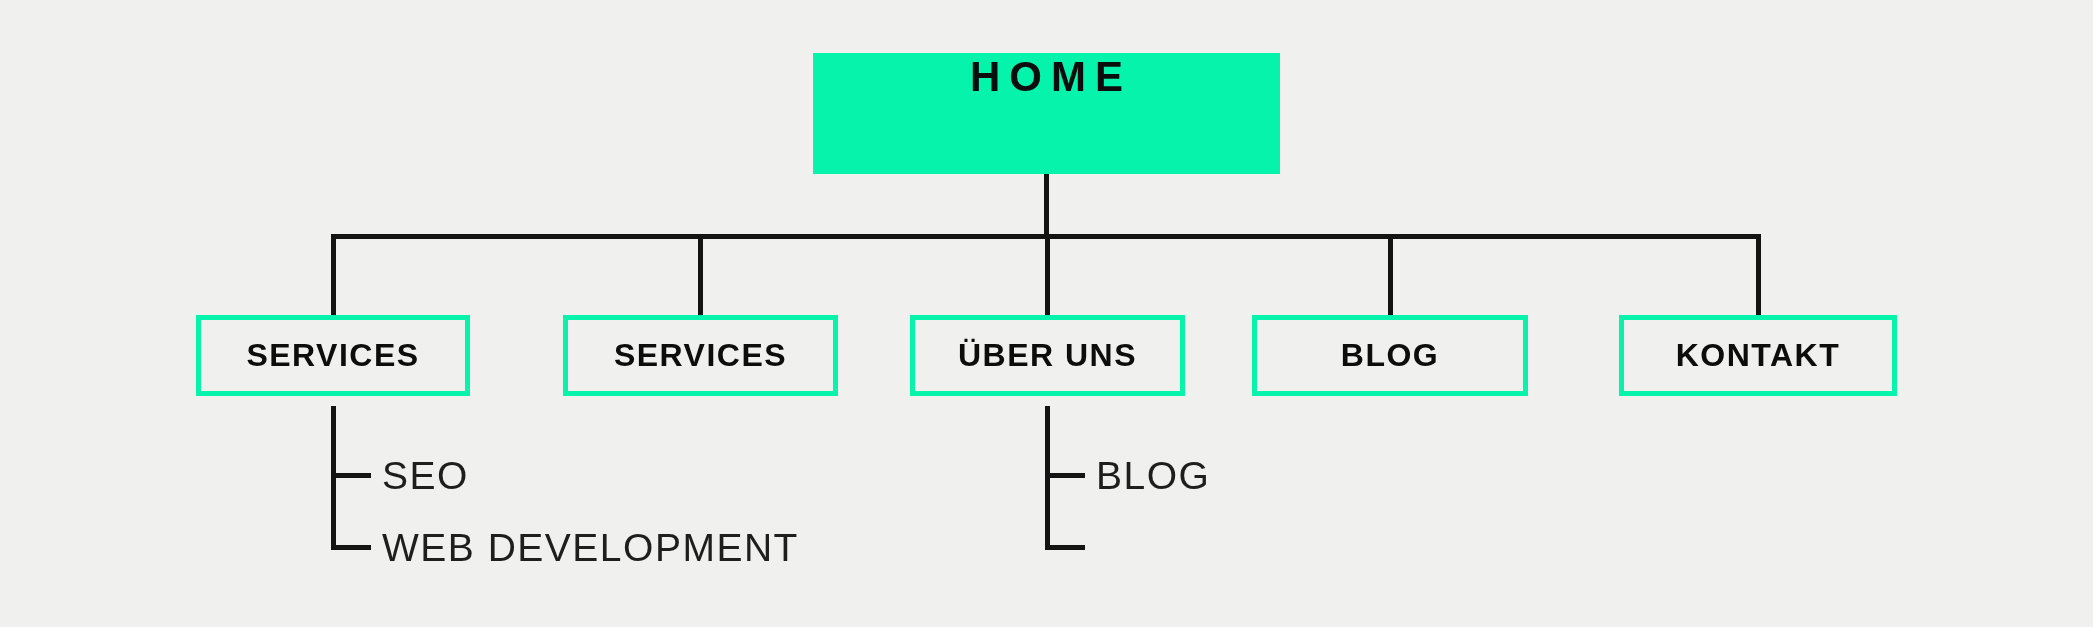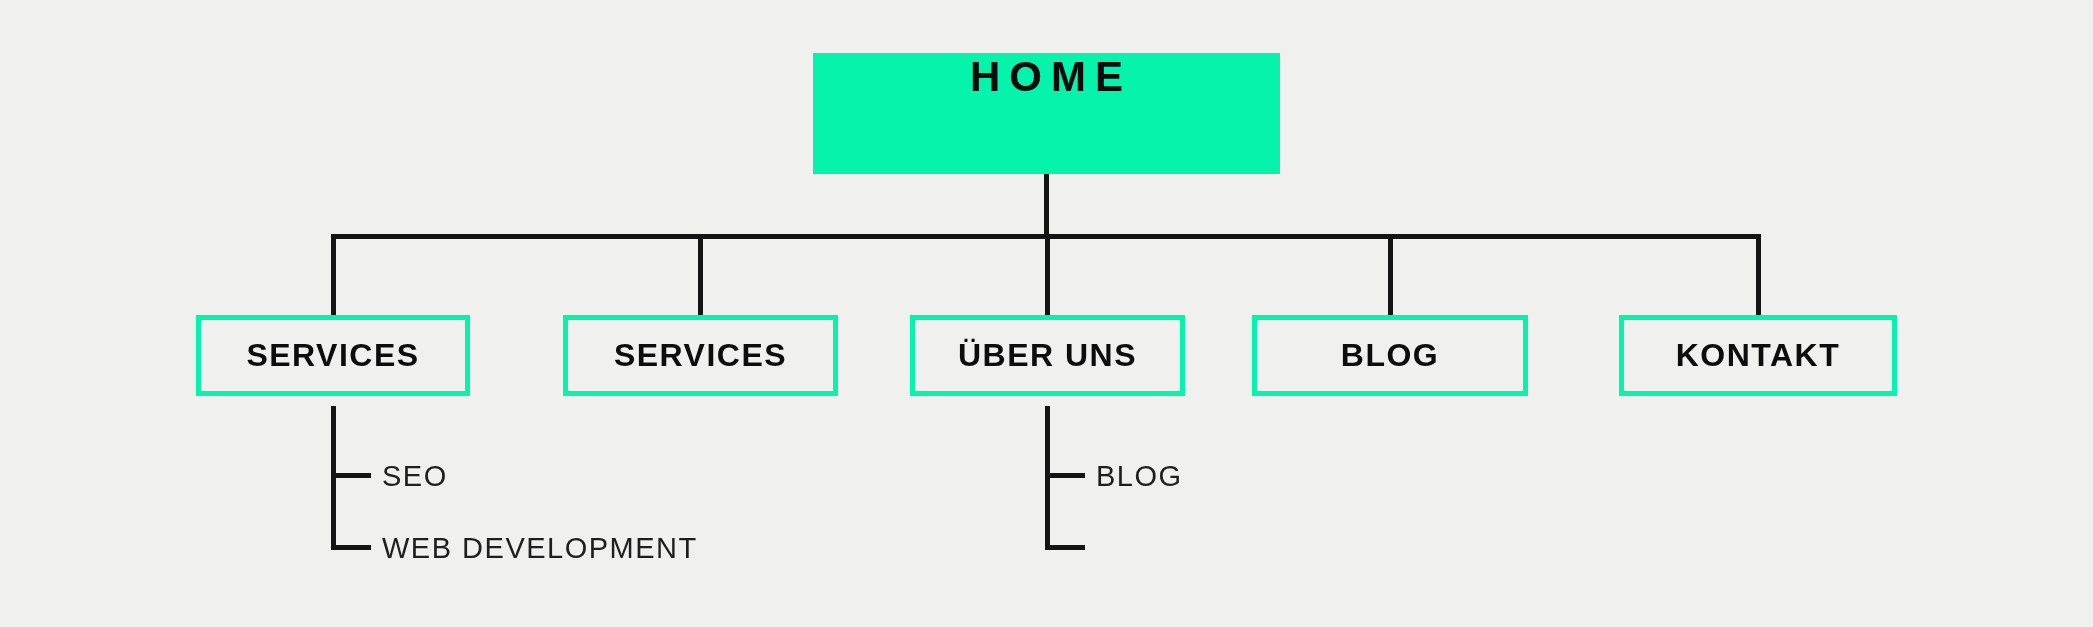--- a/index.html
+++ b/index.html
@@ -55,21 +55,21 @@
   }
   .line{
     position:absolute;
     background:var(--line);
   }
   .line.v{width:5px;}
   .line.h{height:5px;}
   .subitem{
     position:absolute;
     transform:translateY(-50%);
-    font-size:29px;
+    font-size:39px;
     font-weight:400;
     letter-spacing:1.5px;
     color:var(--sublabel);
     white-space:nowrap;
   }
 </style>
 </head>
 <body>
 
 <div class="canvas">

